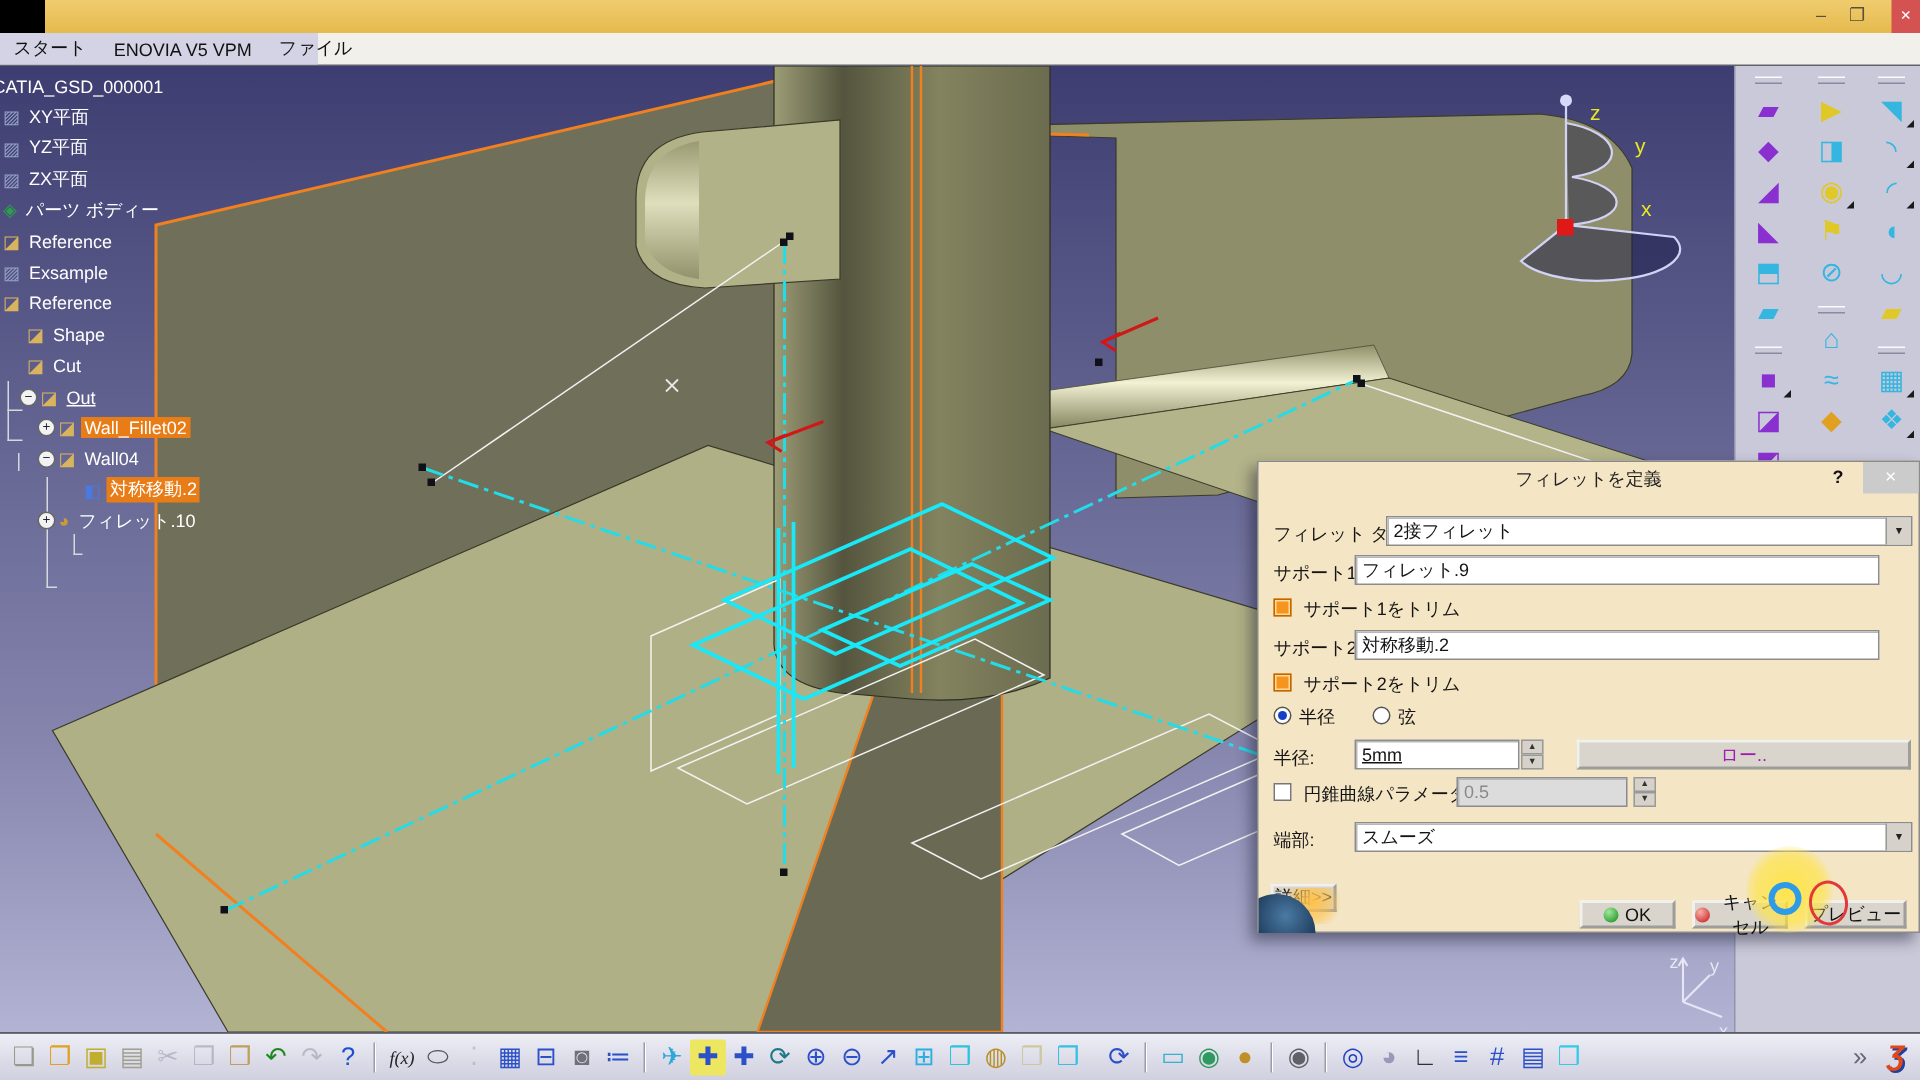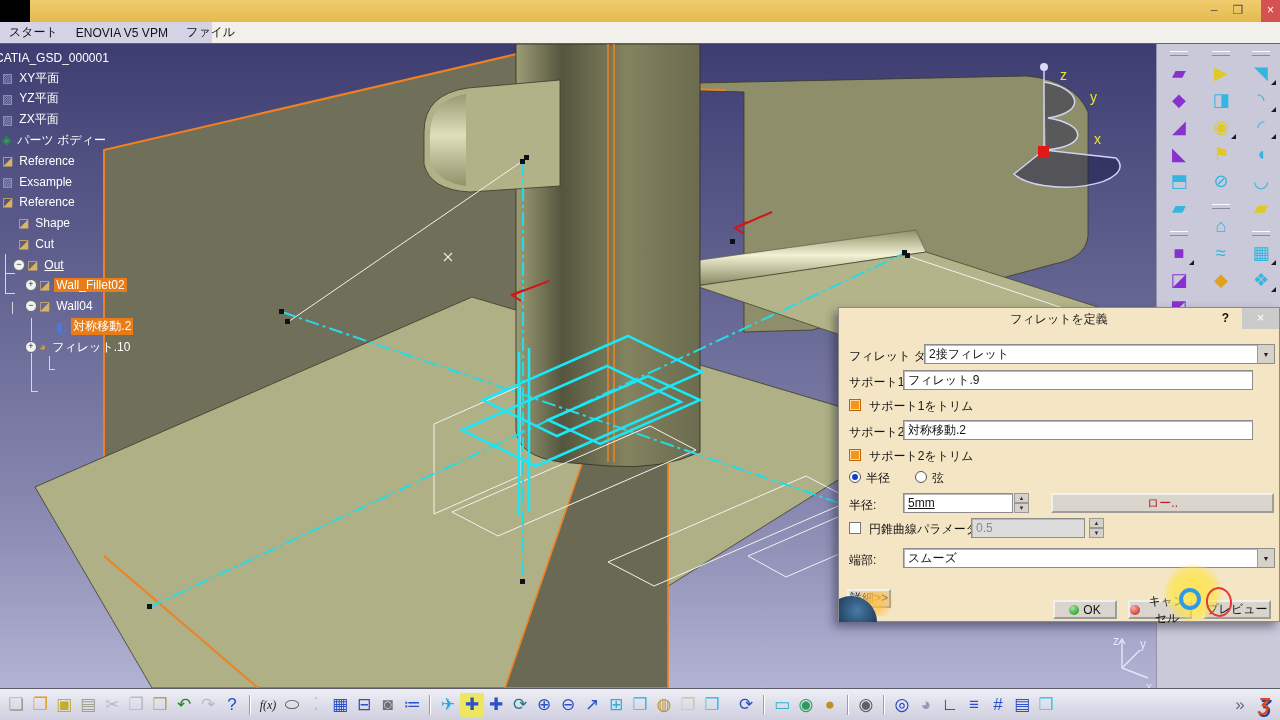--- a/index.html
+++ b/index.html
@@ -71,21 +71,21 @@
   .radio{position:absolute;width:12px;height:12px;border-radius:50%;background:#fdfdfd;
     border:1px solid #555;box-sizing:border-box;}
   .radio.on::after{content:"";position:absolute;left:2px;top:2px;width:6px;height:6px;
     border-radius:50%;background:#1440c8;}
   .dbtn{position:absolute;background:#d9d5cd;border:2px outset #f2f0ea;font-size:12px;
     text-align:center;display:flex;align-items:center;justify-content:center;gap:4px;
     box-sizing:border-box;color:#111;}
   .dbtn .dot{width:10px;height:10px;border-radius:50%;flex:none;}
   .dot.green{background:radial-gradient(circle at 35% 30%,#9fe89f,#128a12);}
   .dot.red{background:radial-gradient(circle at 35% 30%,#f8b0a8,#c41414);}
-  .lawbtn{color:#b91c1c;}
+  .lawbtn{color:#a21caf;}
   #dlg-sphere{position:absolute;left:0;top:284px;width:62px;height:30px;overflow:hidden;}
   #dlg-sphere .glow{position:absolute;left:14px;top:-6px;width:44px;height:30px;
     background:radial-gradient(circle,#ffc24a 0%,rgba(255,194,74,.55) 45%,rgba(255,194,74,0) 72%);}
   #dlg-sphere .ball{position:absolute;left:-14px;top:4px;width:52px;height:52px;border-radius:50%;
     background:radial-gradient(circle at 62% 28%,#4a7aa4,#16314e 55%,#060e1c);}
   
   #glow-circle{left:1164px;top:564px;width:58px;height:58px;border-radius:50%;
     background:radial-gradient(circle,rgba(255,228,70,.95) 0%,rgba(255,228,70,.65) 55%,rgba(255,228,70,0) 75%);z-index:60;}
   #cursor-ring{left:1179px;top:588px;width:14px;height:14px;border-radius:50%;
     border:4px solid #2d9be8;z-index:61;}

